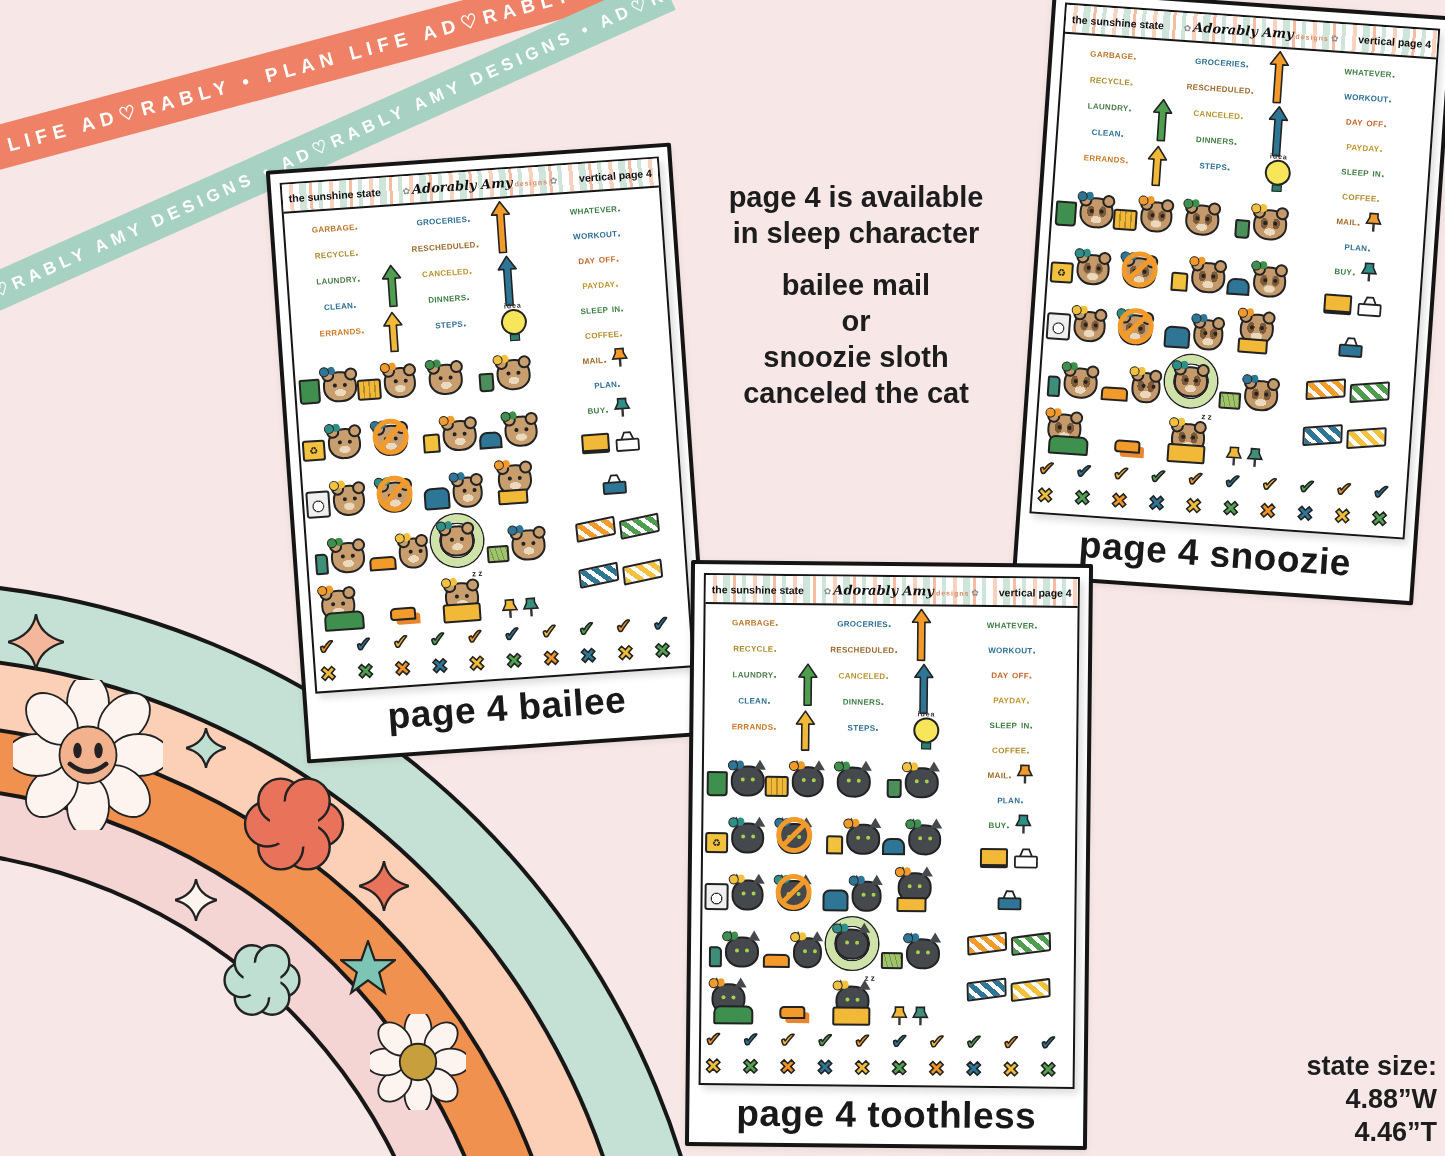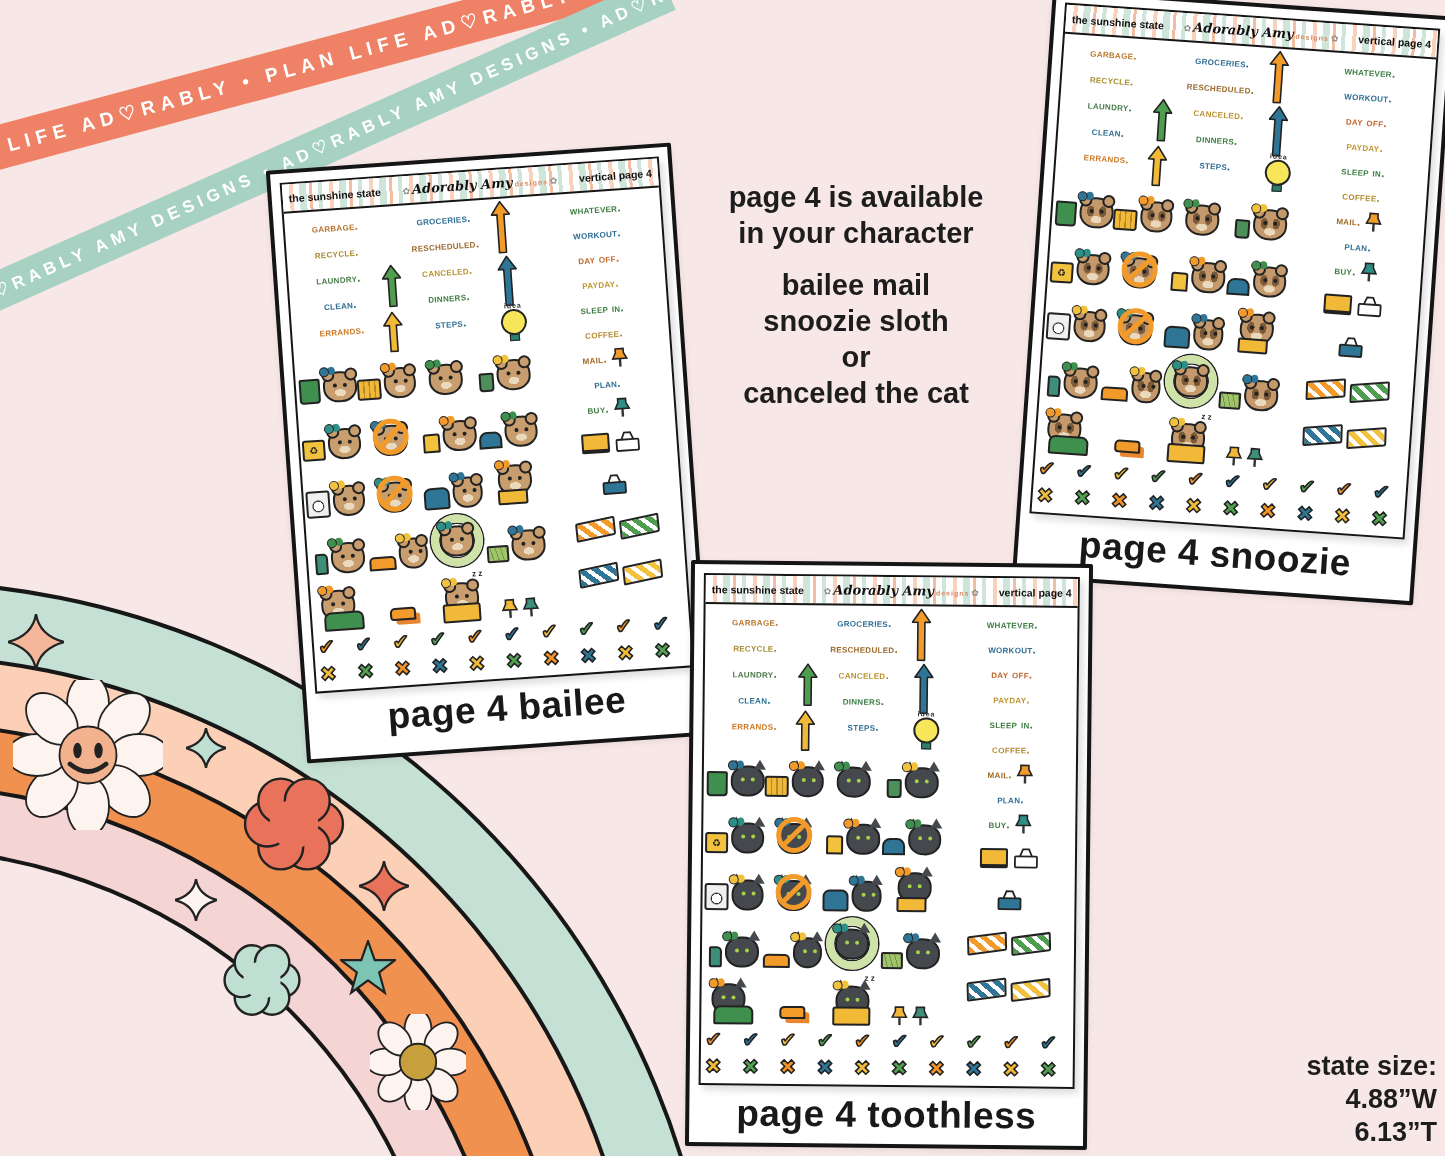--- a/index.html
+++ b/index.html
@@ -236,31 +236,31 @@
   </div>
   <div class="ribbon ribbon-teal">
     <span>AD♡RABLY AMY DESIGNS • AD♡RABLY AMY DESIGNS • AD♡RAB</span>
   </div>
 
   <div class="left-label">
   </div>
 
   <div class="note" id="note">
       <div>page 4 is available</div>
-      <div>in your character</div>
+      <div>in sleep character</div>
       <div class="gap"></div>
       <div>bailee mail</div>
+      <div>or</div>
       <div>snoozie sloth</div>
-      <div>or</div>
       <div>canceled the cat</div>
     </div>
   <div class="size-note" id="sizenote">
       <div>state size:</div>
       <div>4.88”W</div>
-      <div>6.13”T</div>
+      <div>4.46”T</div>
     </div>
 
   <div class="card card-bailee">
     <div class="sheet char-bear" id="sheet-0" style="--fur: #c89e6f;">
         <div class="sheet-header">
           <span class="hdr-txt">the sunshine state</span>
           <span class="hdr-logo">
             <span class="hdr-flower">✿</span>
             <span class="brand">Adorably Amy</span>
             <span class="brand-sub">designs</span>

